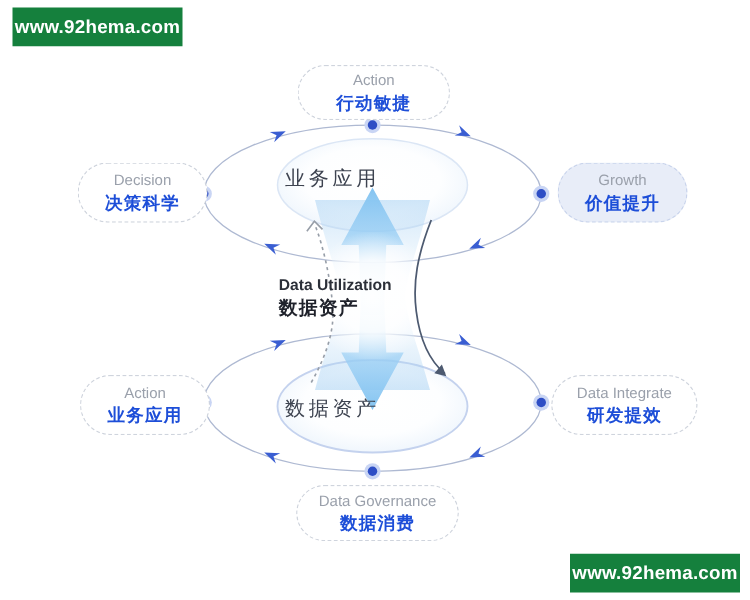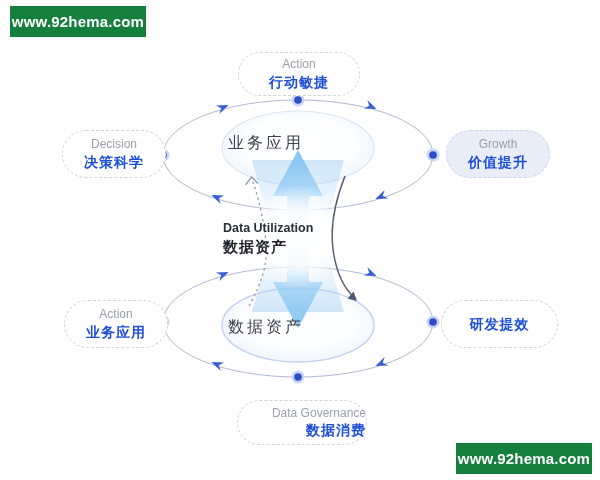--- a/index.html
+++ b/index.html
@@ -18,21 +18,21 @@
     display:flex;flex-direction:column;align-items:center;justify-content:center;line-height:1.3;}
   .pill--filled{background:#e8edf8;border-color:#c9d4ec;}
   .pill-en{font-size:12px;color:#9aa0ab;}
   .pill-zh{font-size:14px;font-weight:bold;color:#1d4ed8;letter-spacing:1px;}
 
   .p-action{left:238px;top:52px;width:120px;height:42px;}
   .p-decision{left:62px;top:130px;width:102px;height:46px;}
   .p-growth{left:446px;top:130px;width:102px;height:46px;}
   .p-dataops{left:64px;top:300px;width:102px;height:46px;}
   .p-integrate{left:441px;top:300px;width:115px;height:46px;}
-  .p-governance{left:237px;top:400px;width:128px;height:43px;align-items:flex-end;}
+  .p-governance{left:237px;top:388px;width:128px;height:43px;}
 
   
   .blob-label{position:absolute;z-index:15;width:140px;text-align:left;
     font-size:16px;color:#3d4350;font-weight:500;letter-spacing:3px;}
   .bl-top{left:228px;top:133px;}
   .bl-bottom{left:228px;top:317px;}
   .center-label{position:absolute;z-index:15;left:223px;top:221px;width:150px;text-align:left;line-height:1.25;}
   .center-en{font-size:12.5px;font-weight:600;color:#2b2f38;}
   .center-zh{font-size:15px;font-weight:bold;color:#1f222b;letter-spacing:1px;margin-top:1px;}
 </style>
@@ -152,20 +152,21 @@
   </div>
   <div class="pill pill--filled p-growth">
     <div class="pill-en">Growth</div>
     <div class="pill-zh">价值提升</div>
   </div>
   <div class="pill p-dataops">
     <div class="pill-en">Action</div>
     <div class="pill-zh">业务应用</div>
   </div>
   <div class="pill p-integrate">
+    <div class="pill-en">Data Integrate</div>
     <div class="pill-zh">研发提效</div>
   </div>
   <div class="pill p-governance">
     <div class="pill-en">Data Governance</div>
     <div class="pill-zh">数据消费</div>
   </div>
 
   <div class="watermark wm-tl">www.92hema.com</div>
   <div class="watermark wm-br">www.92hema.com</div>
 

